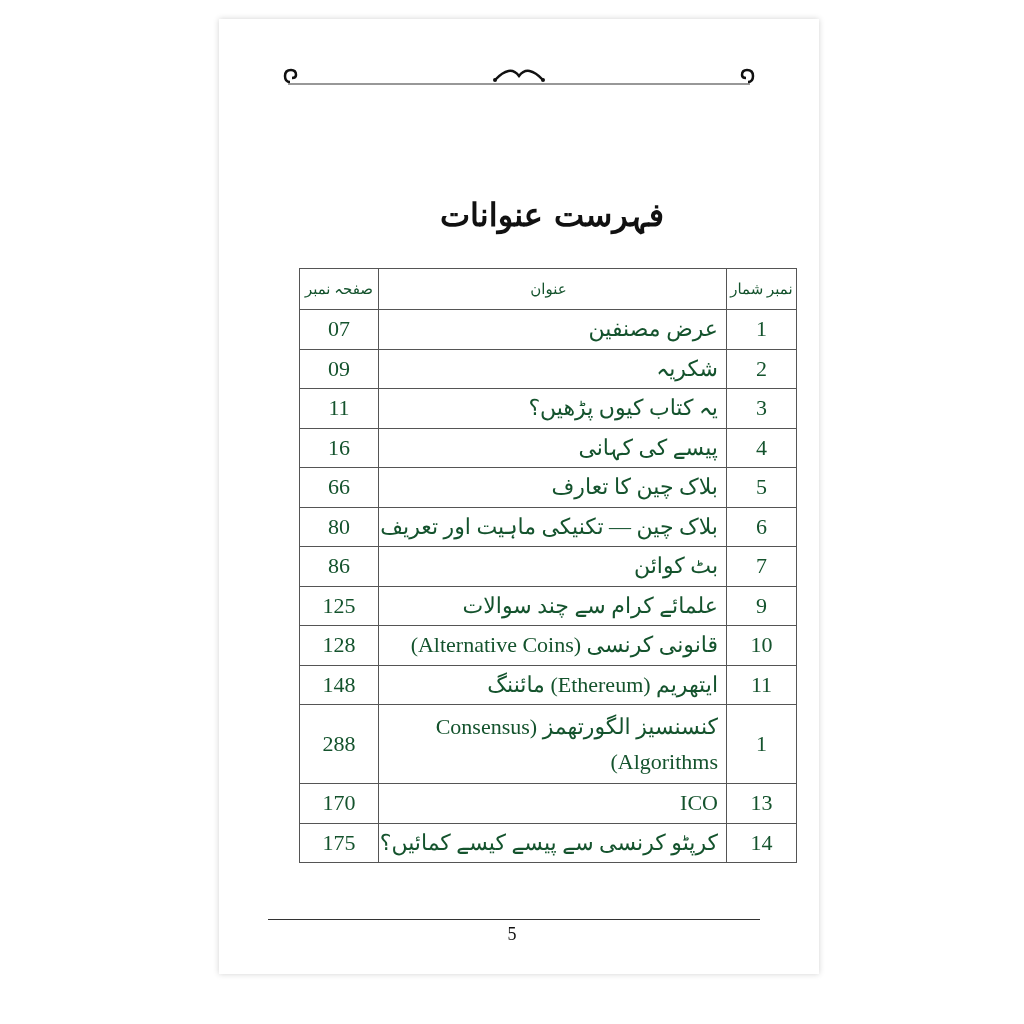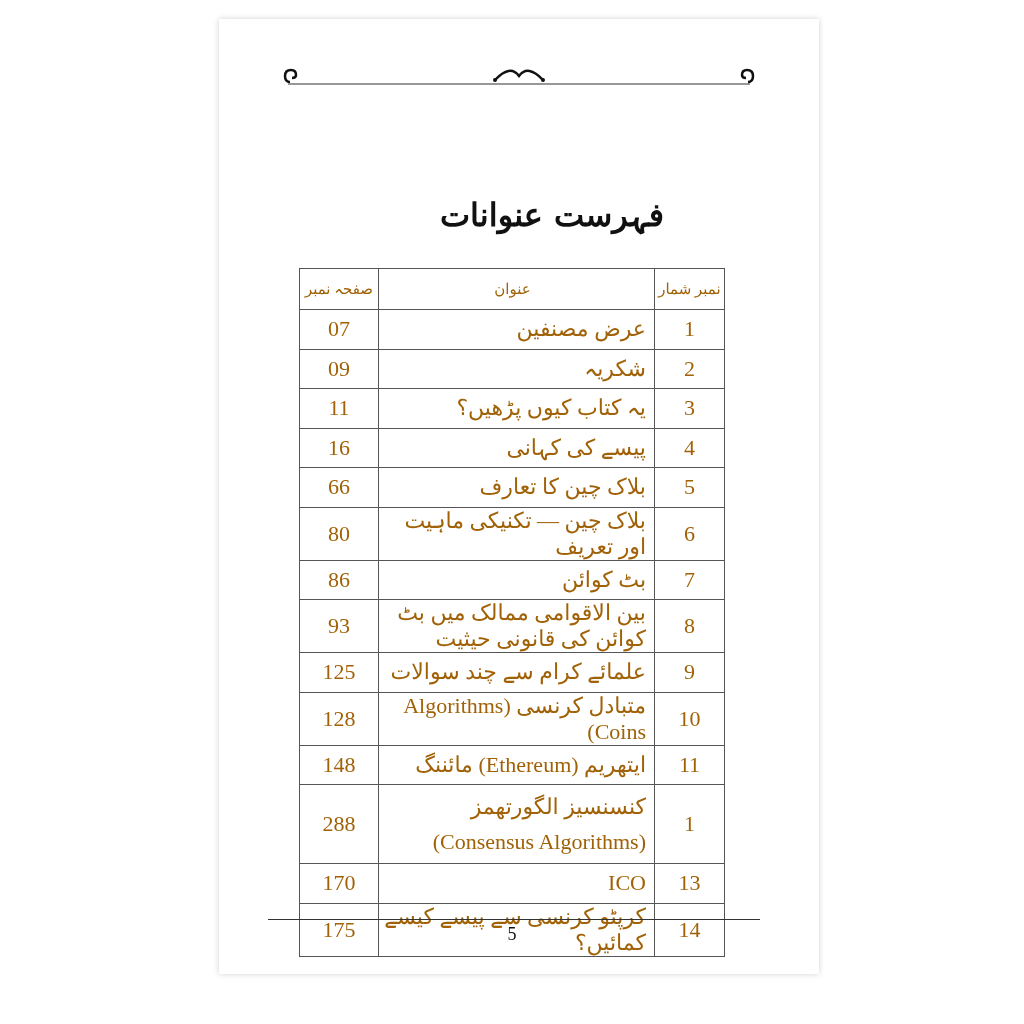--- a/index.html
+++ b/index.html
@@ -1,20 +1,20 @@
 <!DOCTYPE html>
 <html><head>
 <meta charset="utf-8">
 <style>
   html, body { margin:0; padding:0; }
   body { width:1024px; height:1024px; background:#ffffff; position:relative; overflow:hidden; font-family:"DejaVu Serif", serif; }
   .page { position:absolute; left:219px; top:19px; width:600px; height:955px; background:#fff; box-shadow:0 0 6px rgba(0,0,0,0.18); }
   .ornament { position:absolute; left:280px; top:60px; width:478px; height:30px; }
   .title { position:absolute; left:0; width:1024px; top:196px; text-align:center; font-size:32px; font-weight:bold; color:#111; direction:rtl;padding-left:40px; }
-  table.toc { position:absolute; left:299px; top:268px; width:426px; border-collapse:collapse; font-family:"Liberation Serif", serif; color:#a16207; }
+  table.toc { position:absolute; left:299px; top:268px; width:498px; border-collapse:collapse; font-family:"Liberation Serif", serif; color:#14532d; }
   table.toc td, table.toc th { border:1.5px solid #555; padding:0; }
   table.toc th { height:40px; font-weight:normal; font-size:15px; direction:rtl; }
   table.toc td { height:38.5px; font-size:22px; }
   .col-page { width:78px; text-align:center; }
   .col-title { text-align:right; padding-right:8px !important; direction:rtl; }
   .col-num { width:69px; text-align:center;margin-left:22px; }
   tr.tall td { height:78px; line-height:1.6; }
   .footer-rule { position:absolute; left:268px; top:919px; width:492px; height:0; border-top:1.5px solid #333; }
   .page-num { position:absolute; left:0; width:1024px; top:924px; text-align:center; font-family:"Liberation Serif", serif; font-size:18px; color:#111; }
 </style>
@@ -70,32 +70,27 @@
         <td class="col-page">80</td>
         <td class="col-title">بلاک چین — تکنیکی ماہیت اور تعریف</td>
         <td class="col-num">6</td>
       </tr>
   <tr>
         <td class="col-page">86</td>
         <td class="col-title">بٹ کوائن</td>
         <td class="col-num">7</td>
       </tr>
   <tr>
-        <td class="col-page">93</td>
-        <td class="col-title">بین الاقوامی ممالک میں بٹ کوائن کی قانونی حیثیت</td>
-        <td class="col-num">8</td>
-      </tr>
-  <tr>
         <td class="col-page">125</td>
         <td class="col-title">علمائے کرام سے چند سوالات</td>
         <td class="col-num">9</td>
       </tr>
   <tr>
         <td class="col-page">128</td>
-        <td class="col-title">متبادل کرنسی (Algorithms Coins)</td>
+        <td class="col-title">قانونی کرنسی (Alternative Coins)</td>
         <td class="col-num">10</td>
       </tr>
   <tr>
         <td class="col-page">148</td>
         <td class="col-title">ایتھریم (Ethereum) مائننگ</td>
         <td class="col-num">11</td>
       </tr>
   <tr class="tall">
         <td class="col-page">288</td>
         <td class="col-title">کنسنسیز الگورتھمز (Consensus Algorithms)</td>

